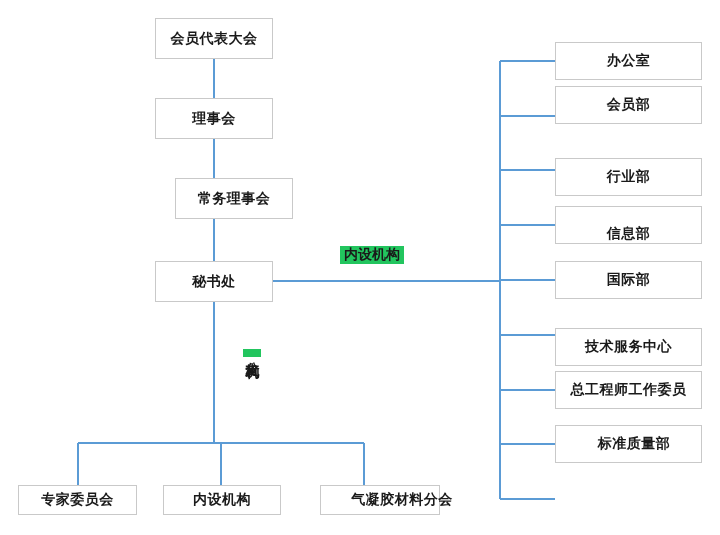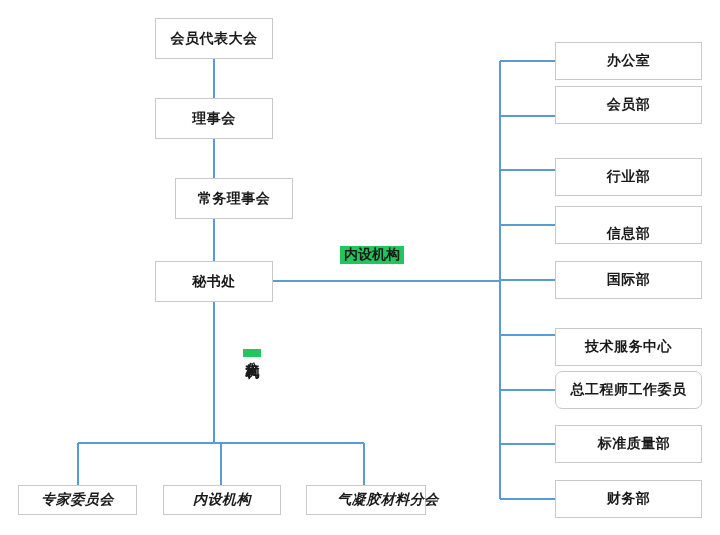--- a/index.html
+++ b/index.html
@@ -35,21 +35,21 @@
     justify-content: center;
     color: #1a1a1a;
     font-weight: bold;
     font-size: 14px;
     letter-spacing: 0.5px;
     white-space: nowrap;
     z-index: 2;
   }
   .node-left  { left: 155px; width: 118px; height: 41px; }
   .node-right { left: 555px; width: 147px; height: 38px; }
-  .node-bottom { top: 485px; height: 30px; font-style: italic; }
+  .node-bottom { top: 485px; height: 30px; }
   .caption {
     position: absolute;
     color: #1a1a1a;
     font-weight: bold;
     font-size: 14px;
     white-space: nowrap;
     z-index: 3;
     background: #22c55e;
   }
   .caption-h {
@@ -131,33 +131,30 @@
   </div>
   <div class="node node-right" style="top:206px;align-items:flex-end;">
     <span>信息部</span>
   </div>
   <div class="node node-right" style="top:261px;">
     <span>国际部</span>
   </div>
   <div class="node node-right" style="top:328px;">
     <span>技术服务中心</span>
   </div>
-  <div class="node node-right" style="top:371px;border-radius:7px;">
+  <div class="node node-right" style="top:371px;">
     <span>总工程师工作委员</span>
   </div>
   <div class="node node-right" style="top:425px;padding-left:11px;">
     <span>标准质量部</span>
-  </div>
-  <div class="node node-right" style="top:480px;">
-    <span>财务部</span>
   </div>
 
   <div class="node node-bottom" style="left:18px; width:119px;">
     <span>专家委员会</span>
   </div>
   <div class="node node-bottom" style="left:163px; width:118px;">
     <span>内设机构</span>
   </div>
-  <div class="node node-bottom" style="left:306px; width:120px;padding-left:44px;">
+  <div class="node node-bottom" style="left:320px; width:120px;padding-left:44px;">
     <span>气凝胶材料分会</span>
   </div>
 
 </div>
 
 </body></html>

